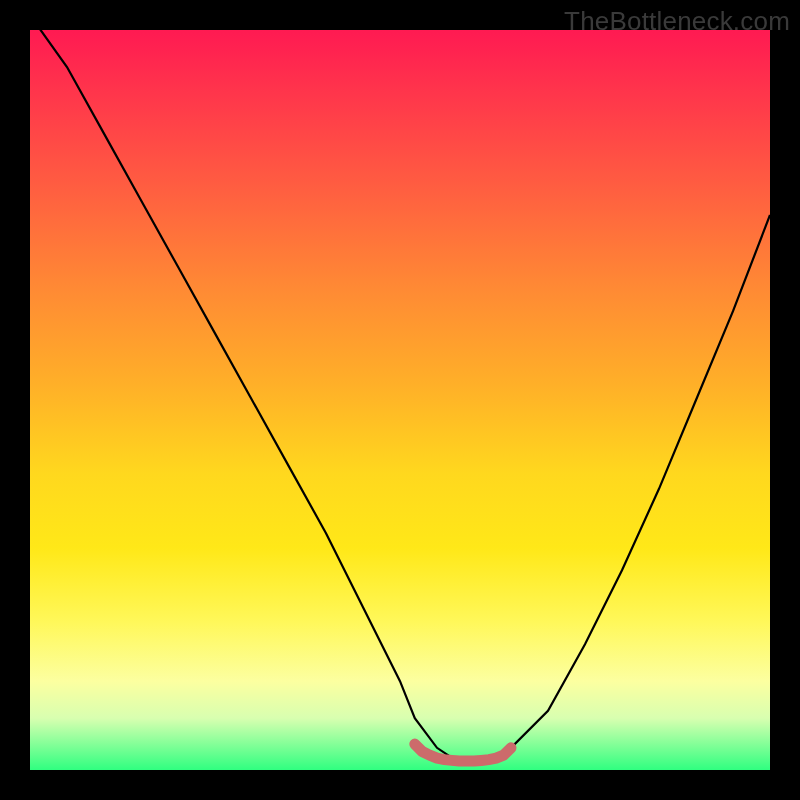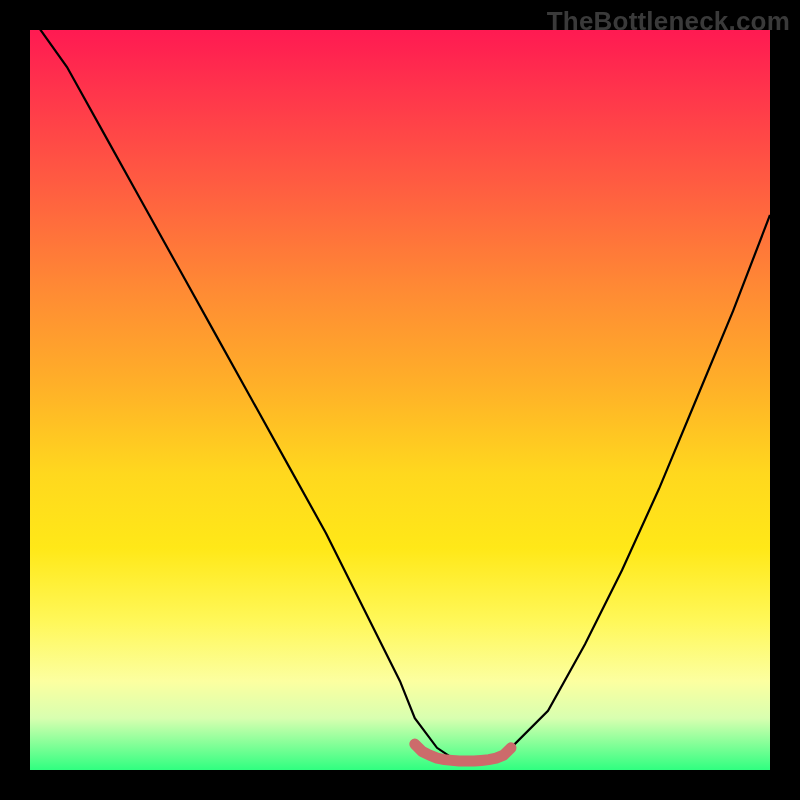--- a/index.html
+++ b/index.html
@@ -38,21 +38,21 @@
       #d8ffb0 93%,
       #30ff80 100%
     );
   }
   .watermark {
     position: absolute;
     top: 6px;
     right: 10px;
     color: #3a3a3a;
     font-size: 26px;
-    font-weight: 700;
+    font-weight: 400;
     letter-spacing: 0.2px;
   }
   svg.curve {
     position: absolute;
     left: 0;
     top: 0;
   }
 </style>
 </head>
 <body>

